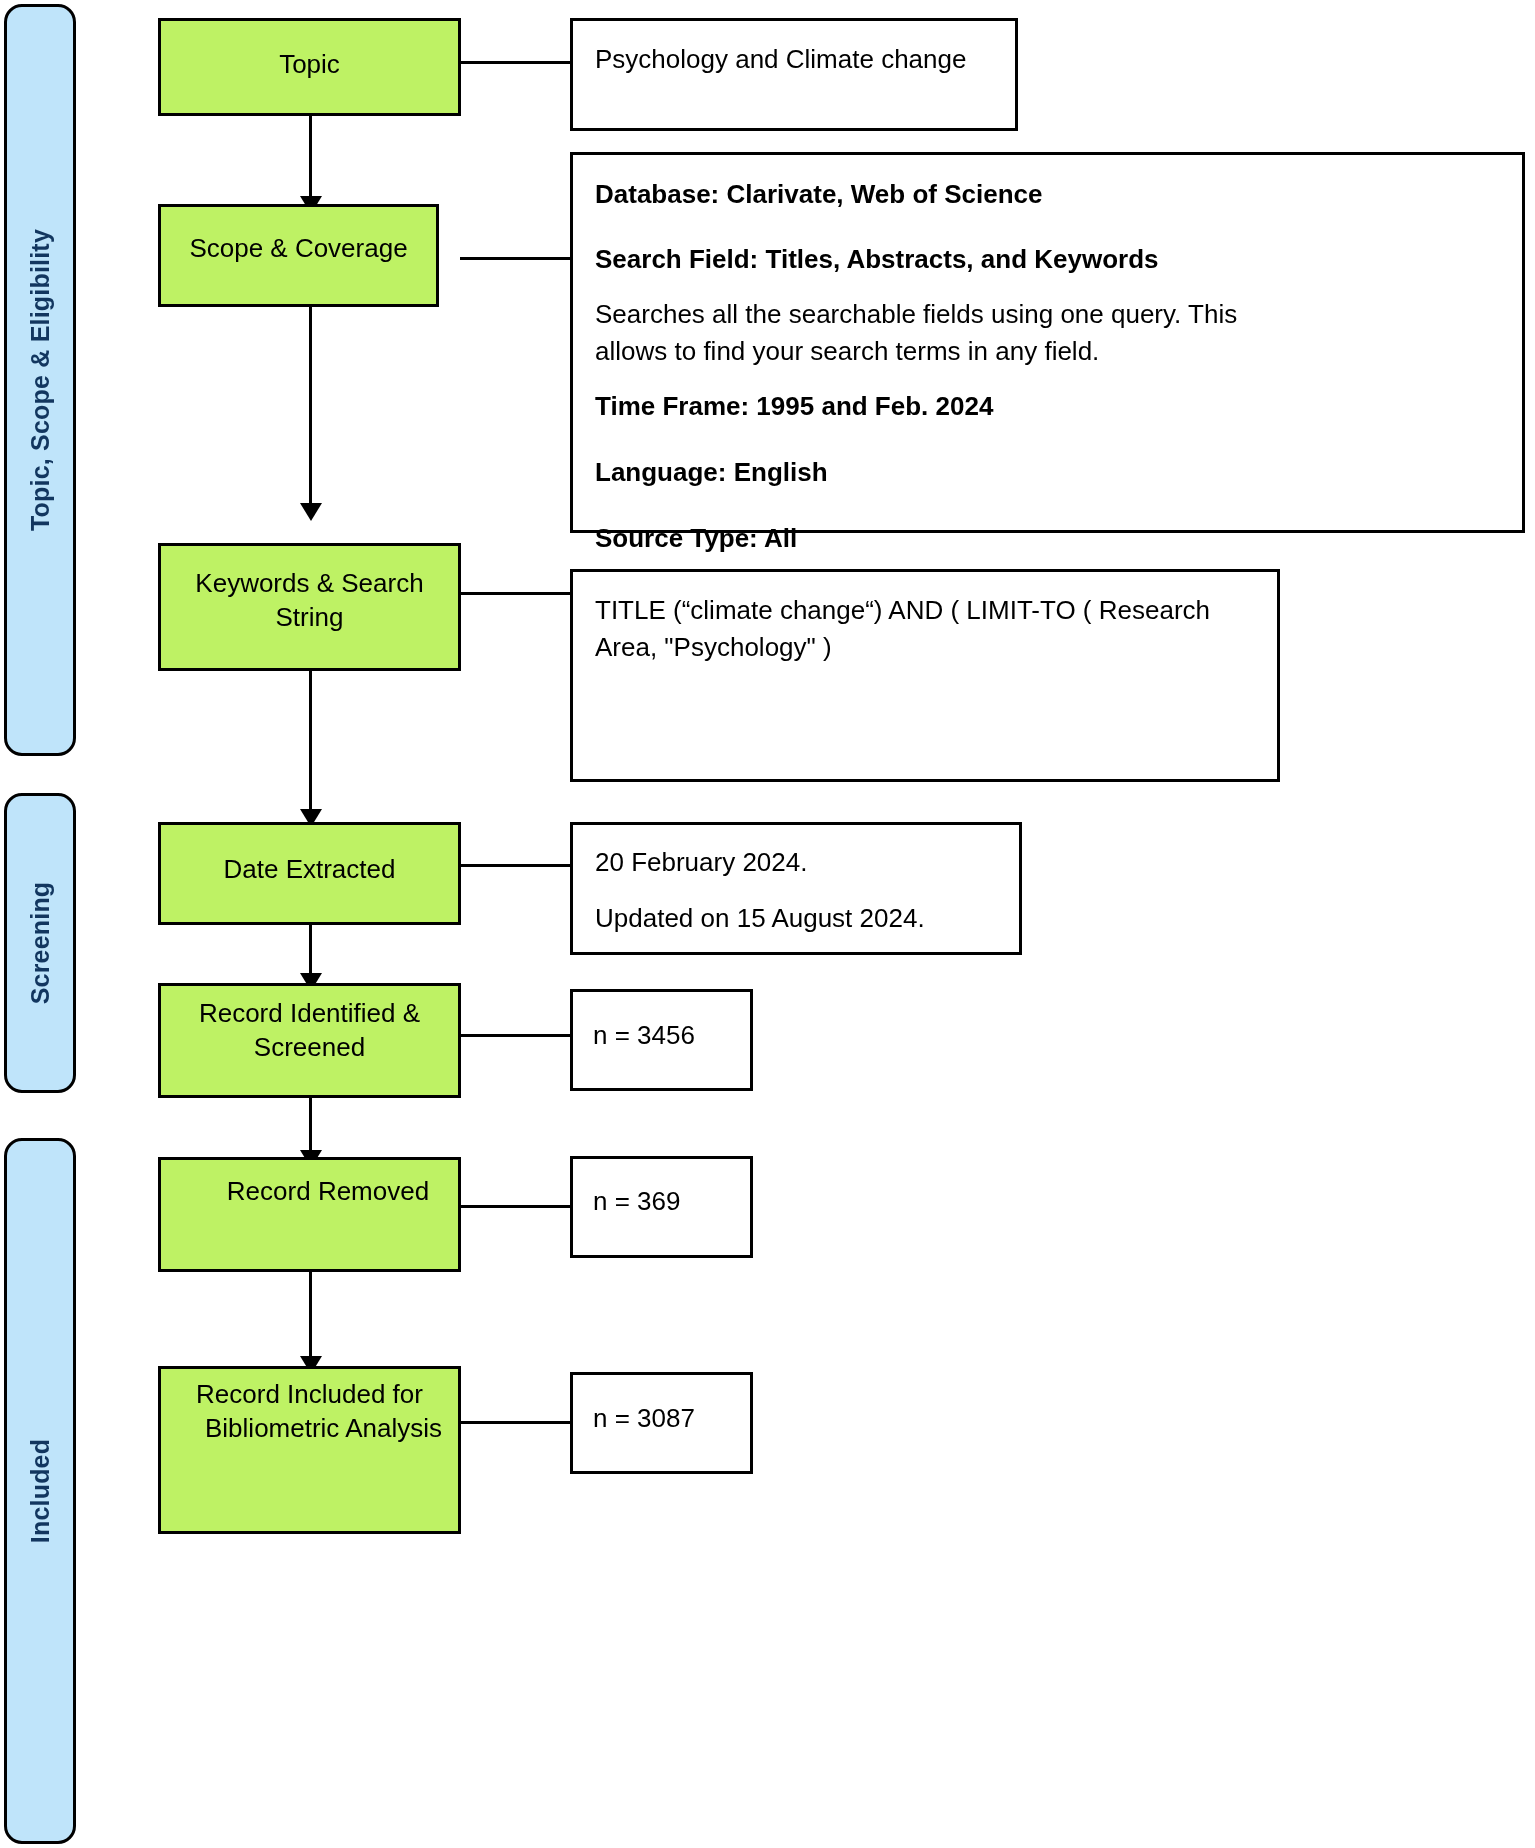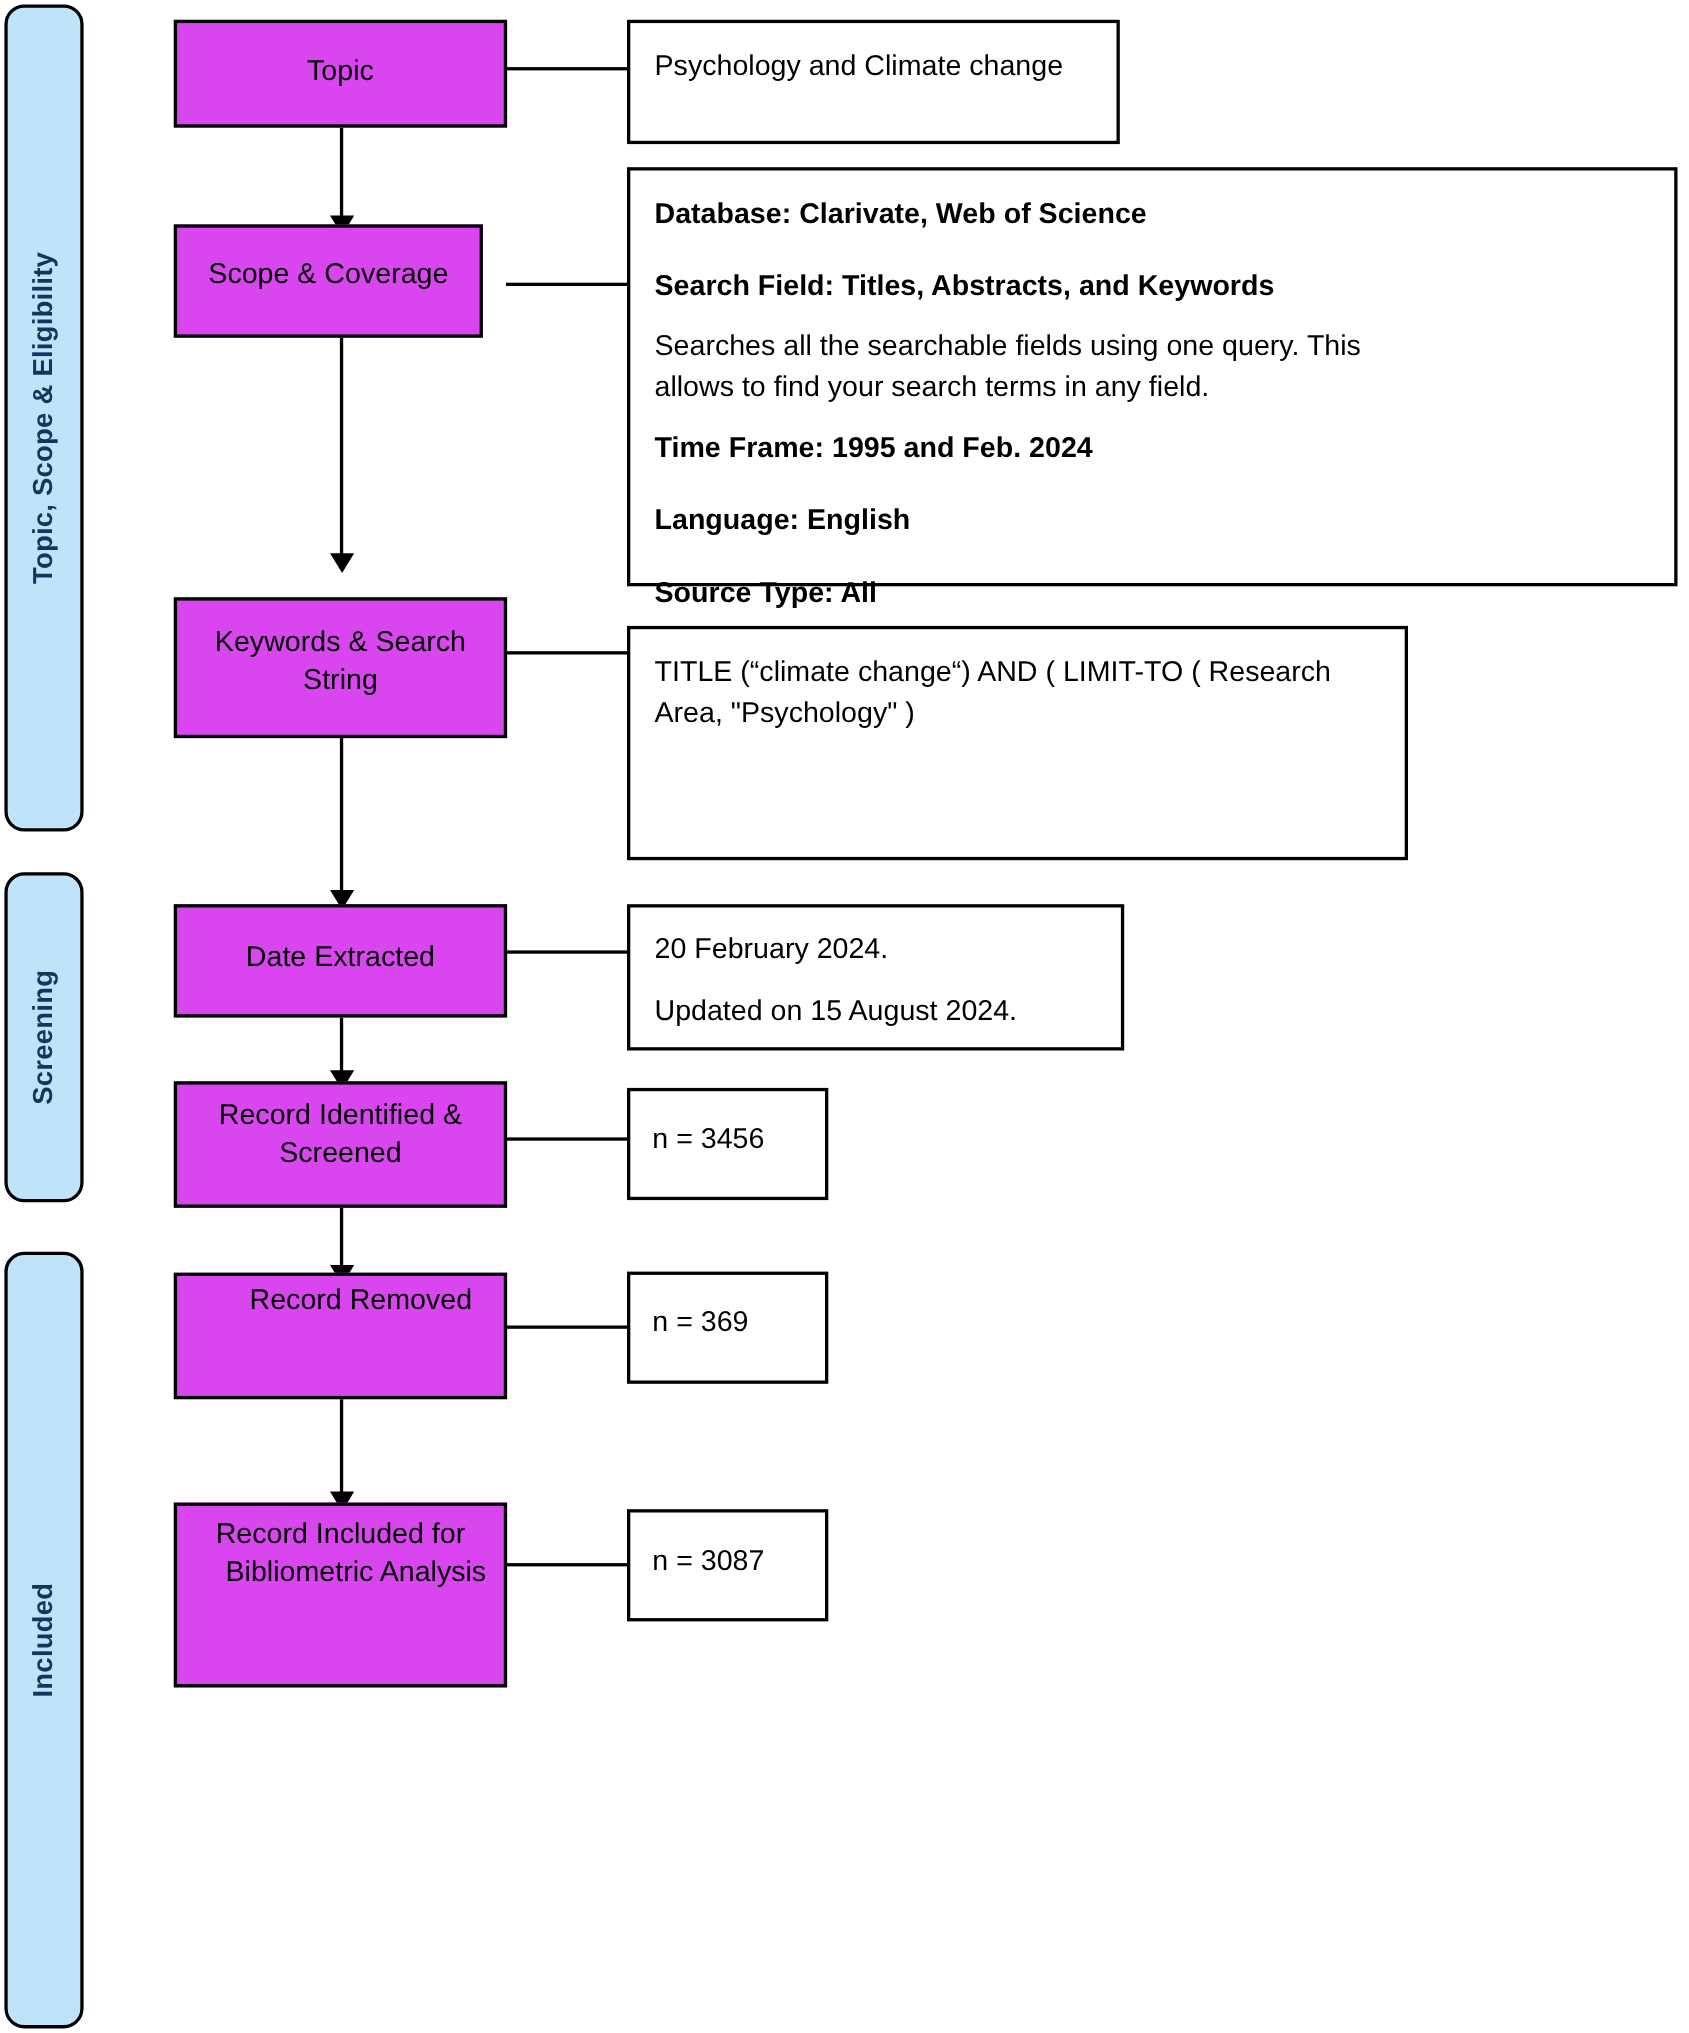--- a/index.html
+++ b/index.html
@@ -37,21 +37,21 @@
     white-space: nowrap;
     font-weight: bold;
     font-size: 25px;
     color: #12365f;
     letter-spacing: 0.2px;
   }
 
   
   .node-box {
     position: absolute;
-    background: #d946ef;
+    background: #bef264;
     border: 3px solid #000000;
     box-sizing: border-box;
   }
   .node-label {
     position: absolute;
     left: 0;
     right: 0;
     text-align: center;
     font-size: 26px;
     line-height: 1.28;
@@ -152,21 +152,21 @@
   <div class="node-box" style="left:158px; top:822px; width:303px; height:103px;">
     <div class="node-label" style="top:28px;">Date Extracted</div>
   </div>
 
   <div class="node-box" style="left:158px; top:983px; width:303px; height:115px;">
     <div class="node-label" style="top:11px;">Record Identified &amp;</div>
     <div class="node-label" style="top:45px;">Screened</div>
   </div>
 
   <div class="node-box" style="left:158px; top:1157px; width:303px; height:115px;">
-    <div class="node-label" style="top:5px;margin-left:37px;">Record Removed</div>
+    <div class="node-label" style="top:15px;margin-left:37px;">Record Removed</div>
   </div>
 
   <div class="node-box" style="left:158px; top:1366px; width:303px; height:168px;">
     <div class="node-label" style="top:9px;">Record Included for</div>
     <div class="node-label" style="top:43px;margin-left:28px;">Bibliometric Analysis</div>
   </div>
 
   <div class="detail-box" style="left:570px; top:18px; width:448px; height:113px;">
     <div class="detail-text" style="left:22px; top:22px;">Psychology and Climate change</div>
   </div>

